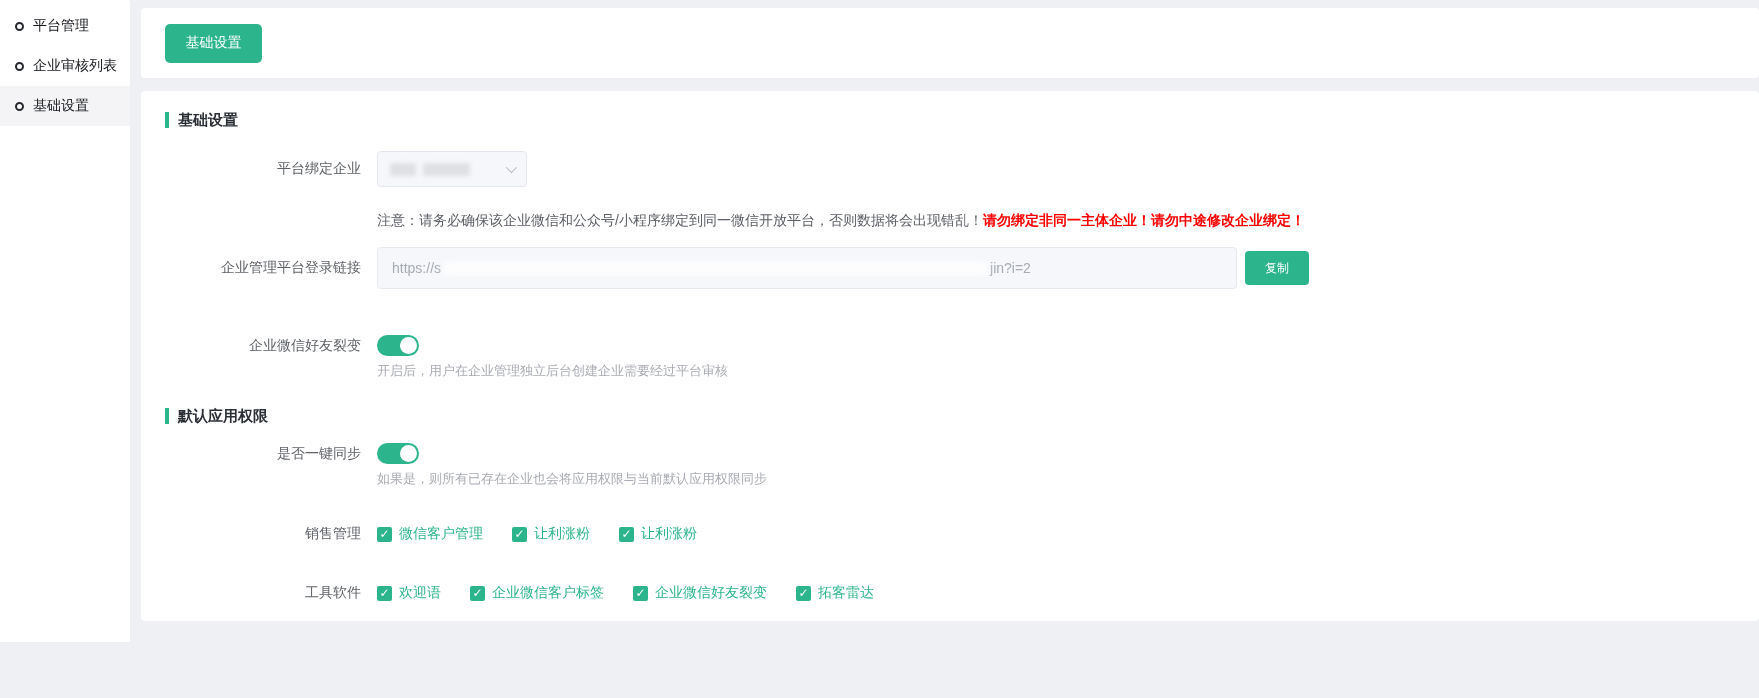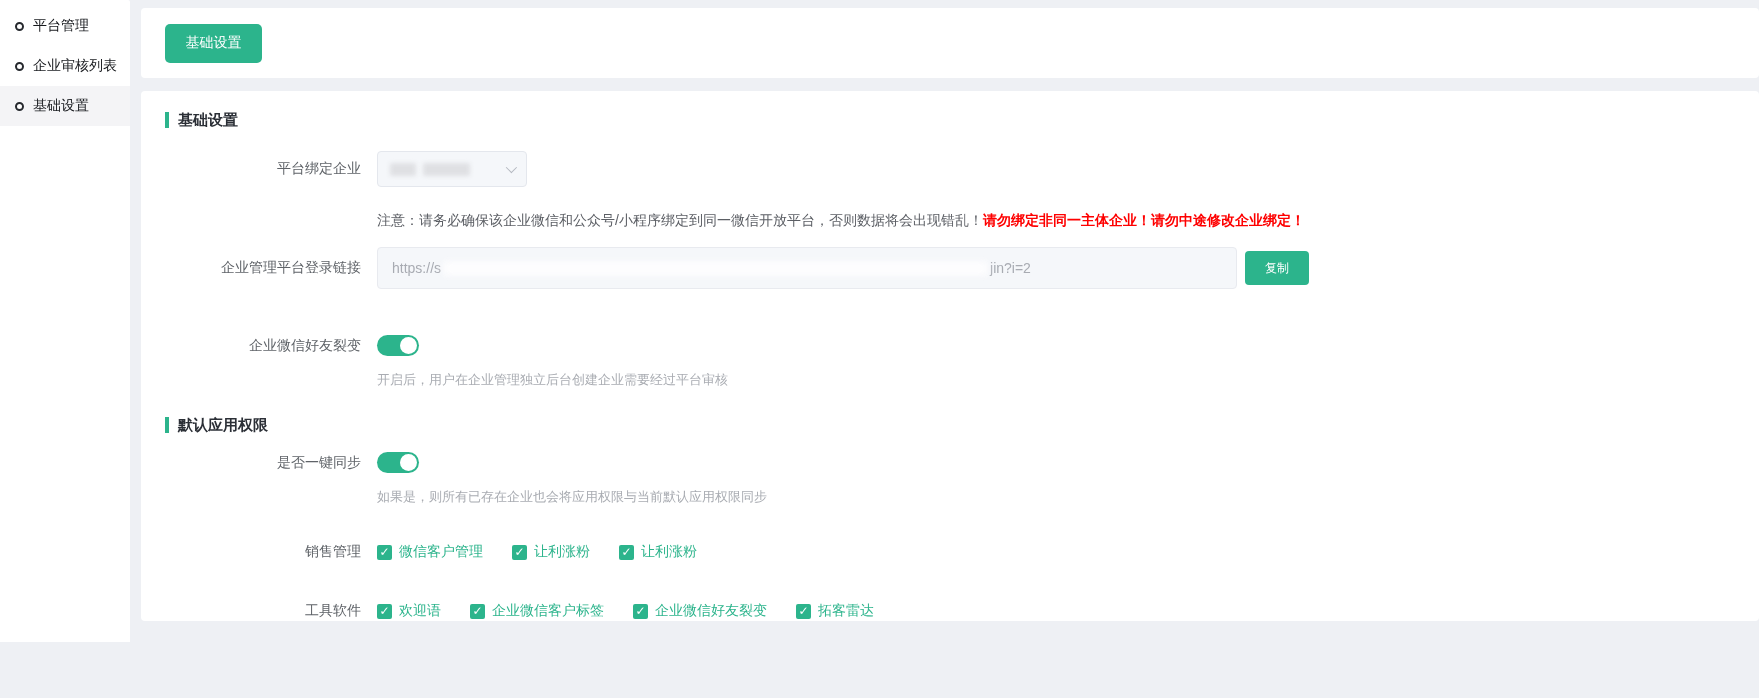--- a/index.html
+++ b/index.html
@@ -119,21 +119,21 @@
   .toggle {
     width: 42px; height: 21px; border-radius: 11px;
     background: #c0c4cc; position: relative; cursor: pointer; flex: none;
   }
   .toggle.on { background: #2cb48c; }
   .toggle .knob {
     position: absolute; top: 2px; width: 17px; height: 17px;
     border-radius: 50%; background: #fff; left: 2px;
   }
   .toggle.on .knob { left: auto; right: 2px; }
-  .helper-row { margin-top: 15px; }
+  .helper-row { margin-top: 6px; }
   .helper-text { font-size: 13px; color: #a9acb2; }
   .section2 { margin-top: 27px; }
   
   .row-checks1 { margin-top: 37px; }
   .row-checks2 { margin-top: 41px; }
   .check-group { display: flex; align-items: center; gap: 29px; }
   .check-item { display: flex; align-items: center; cursor: pointer; }
   .checkbox {
     width: 15px; height: 15px; flex: none;
     background: #2cb48c; border-radius: 2px;

